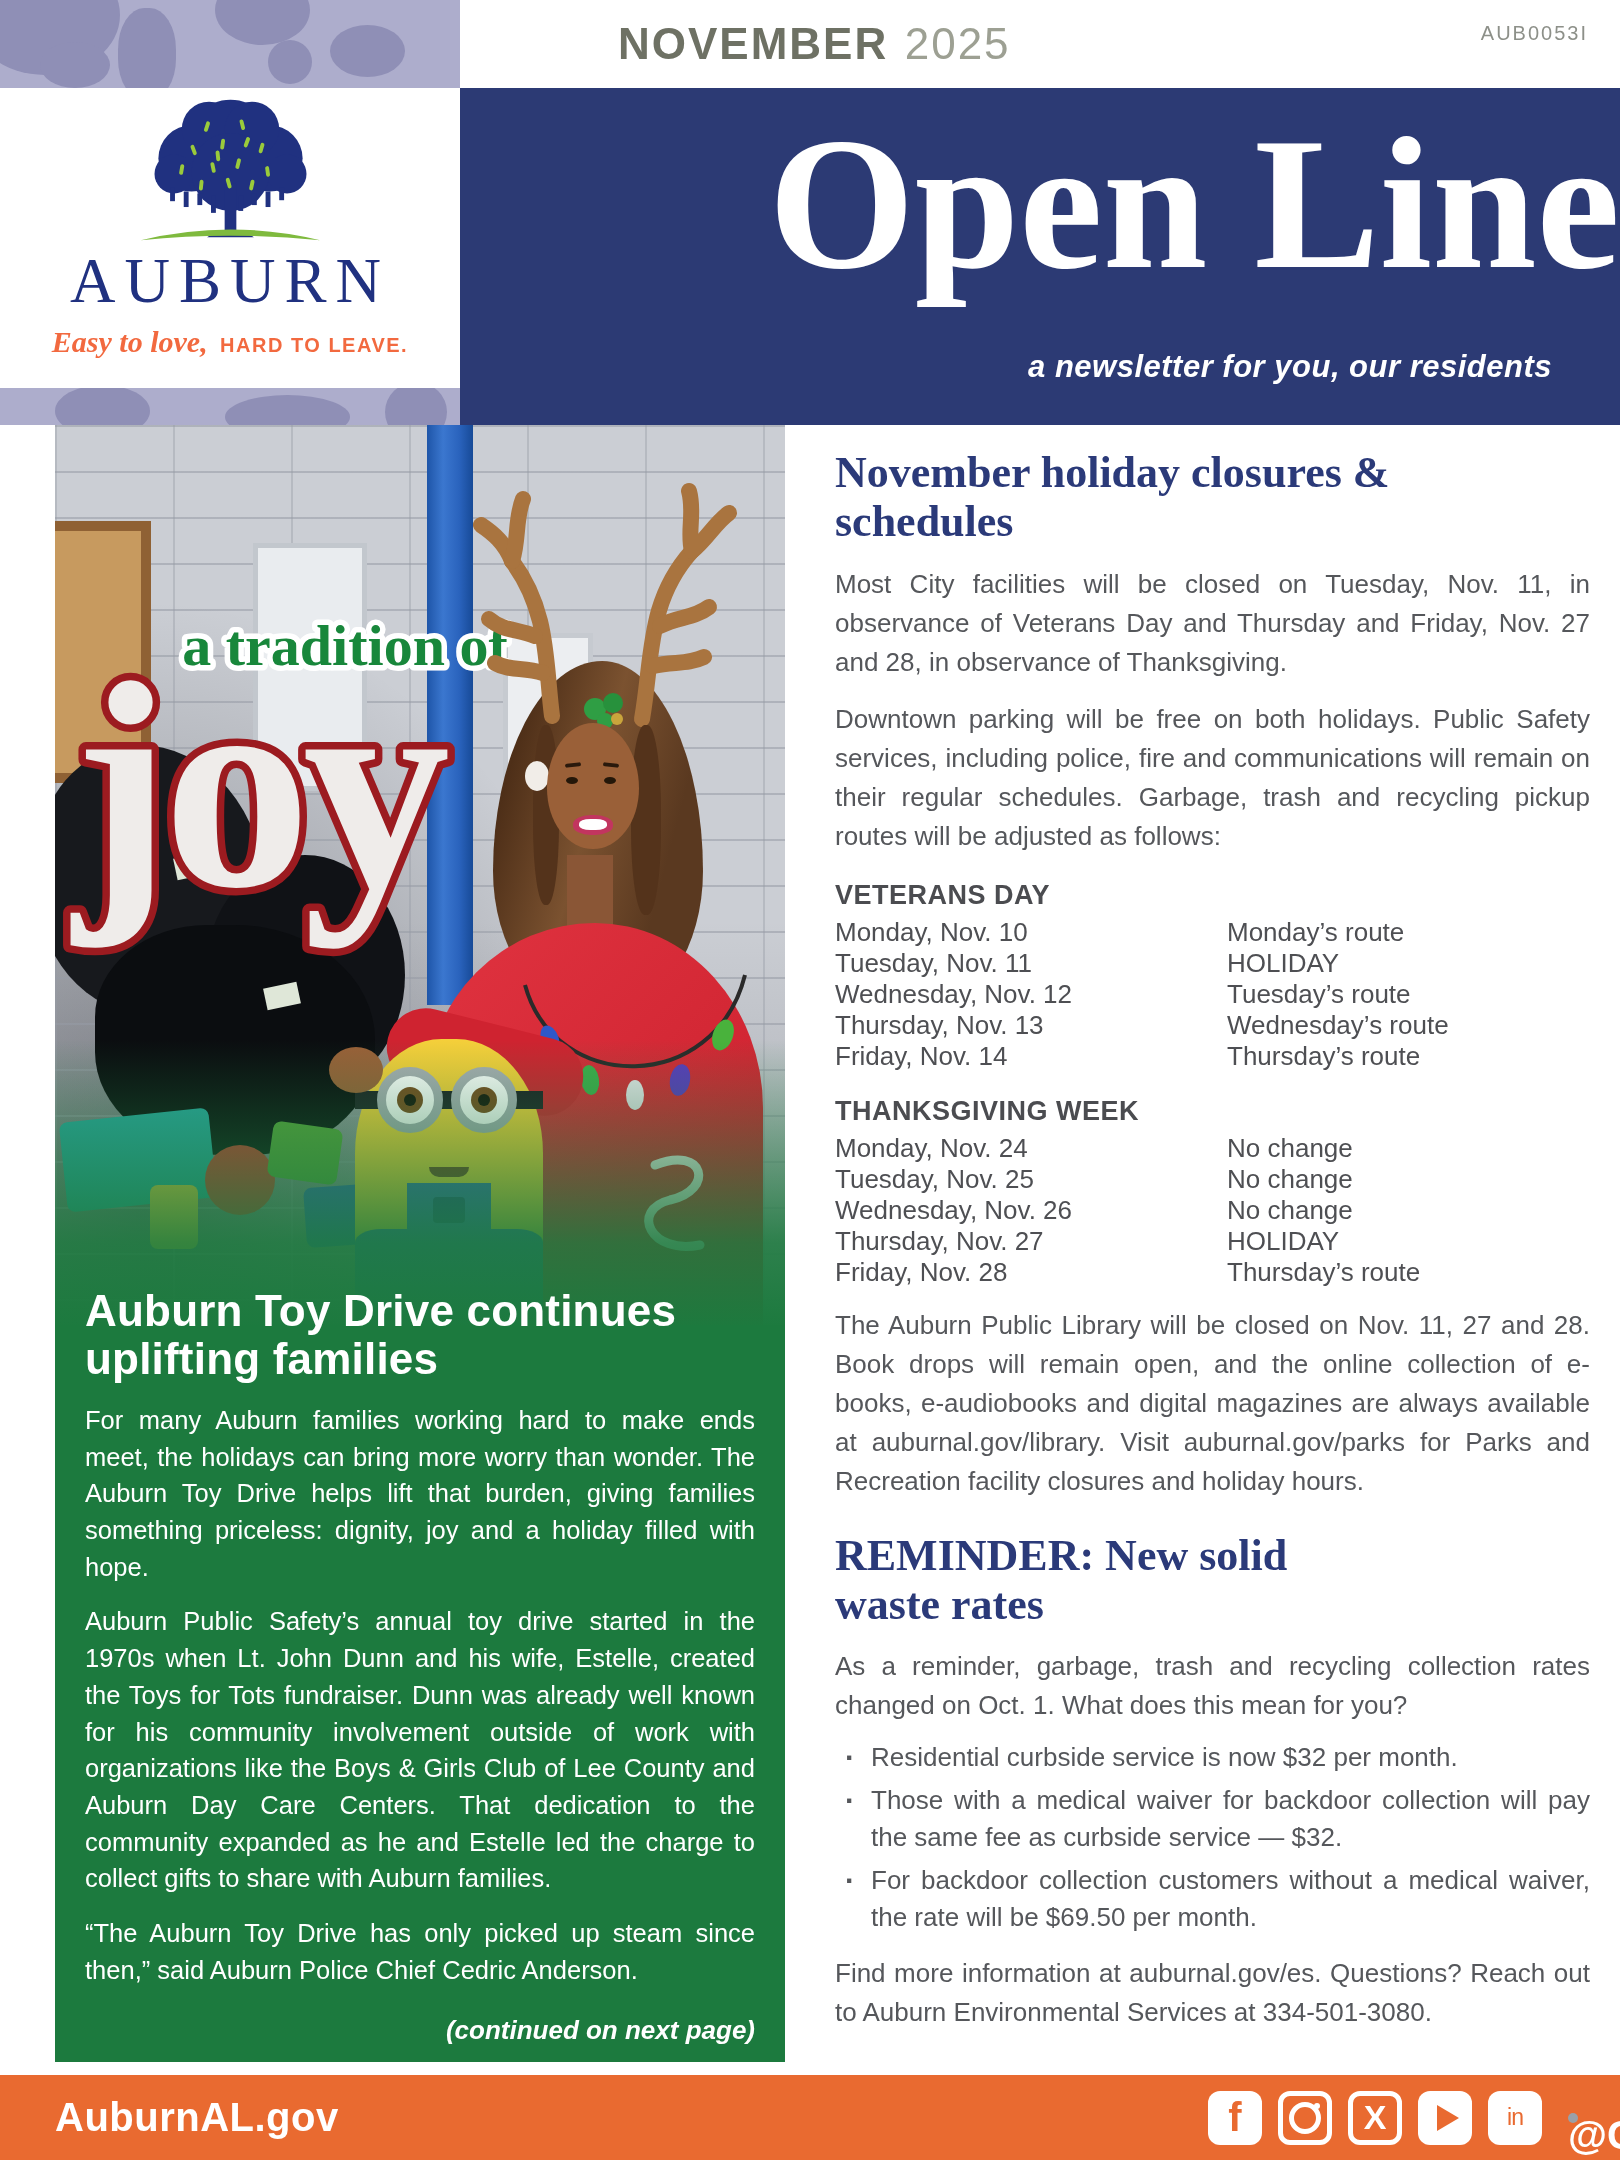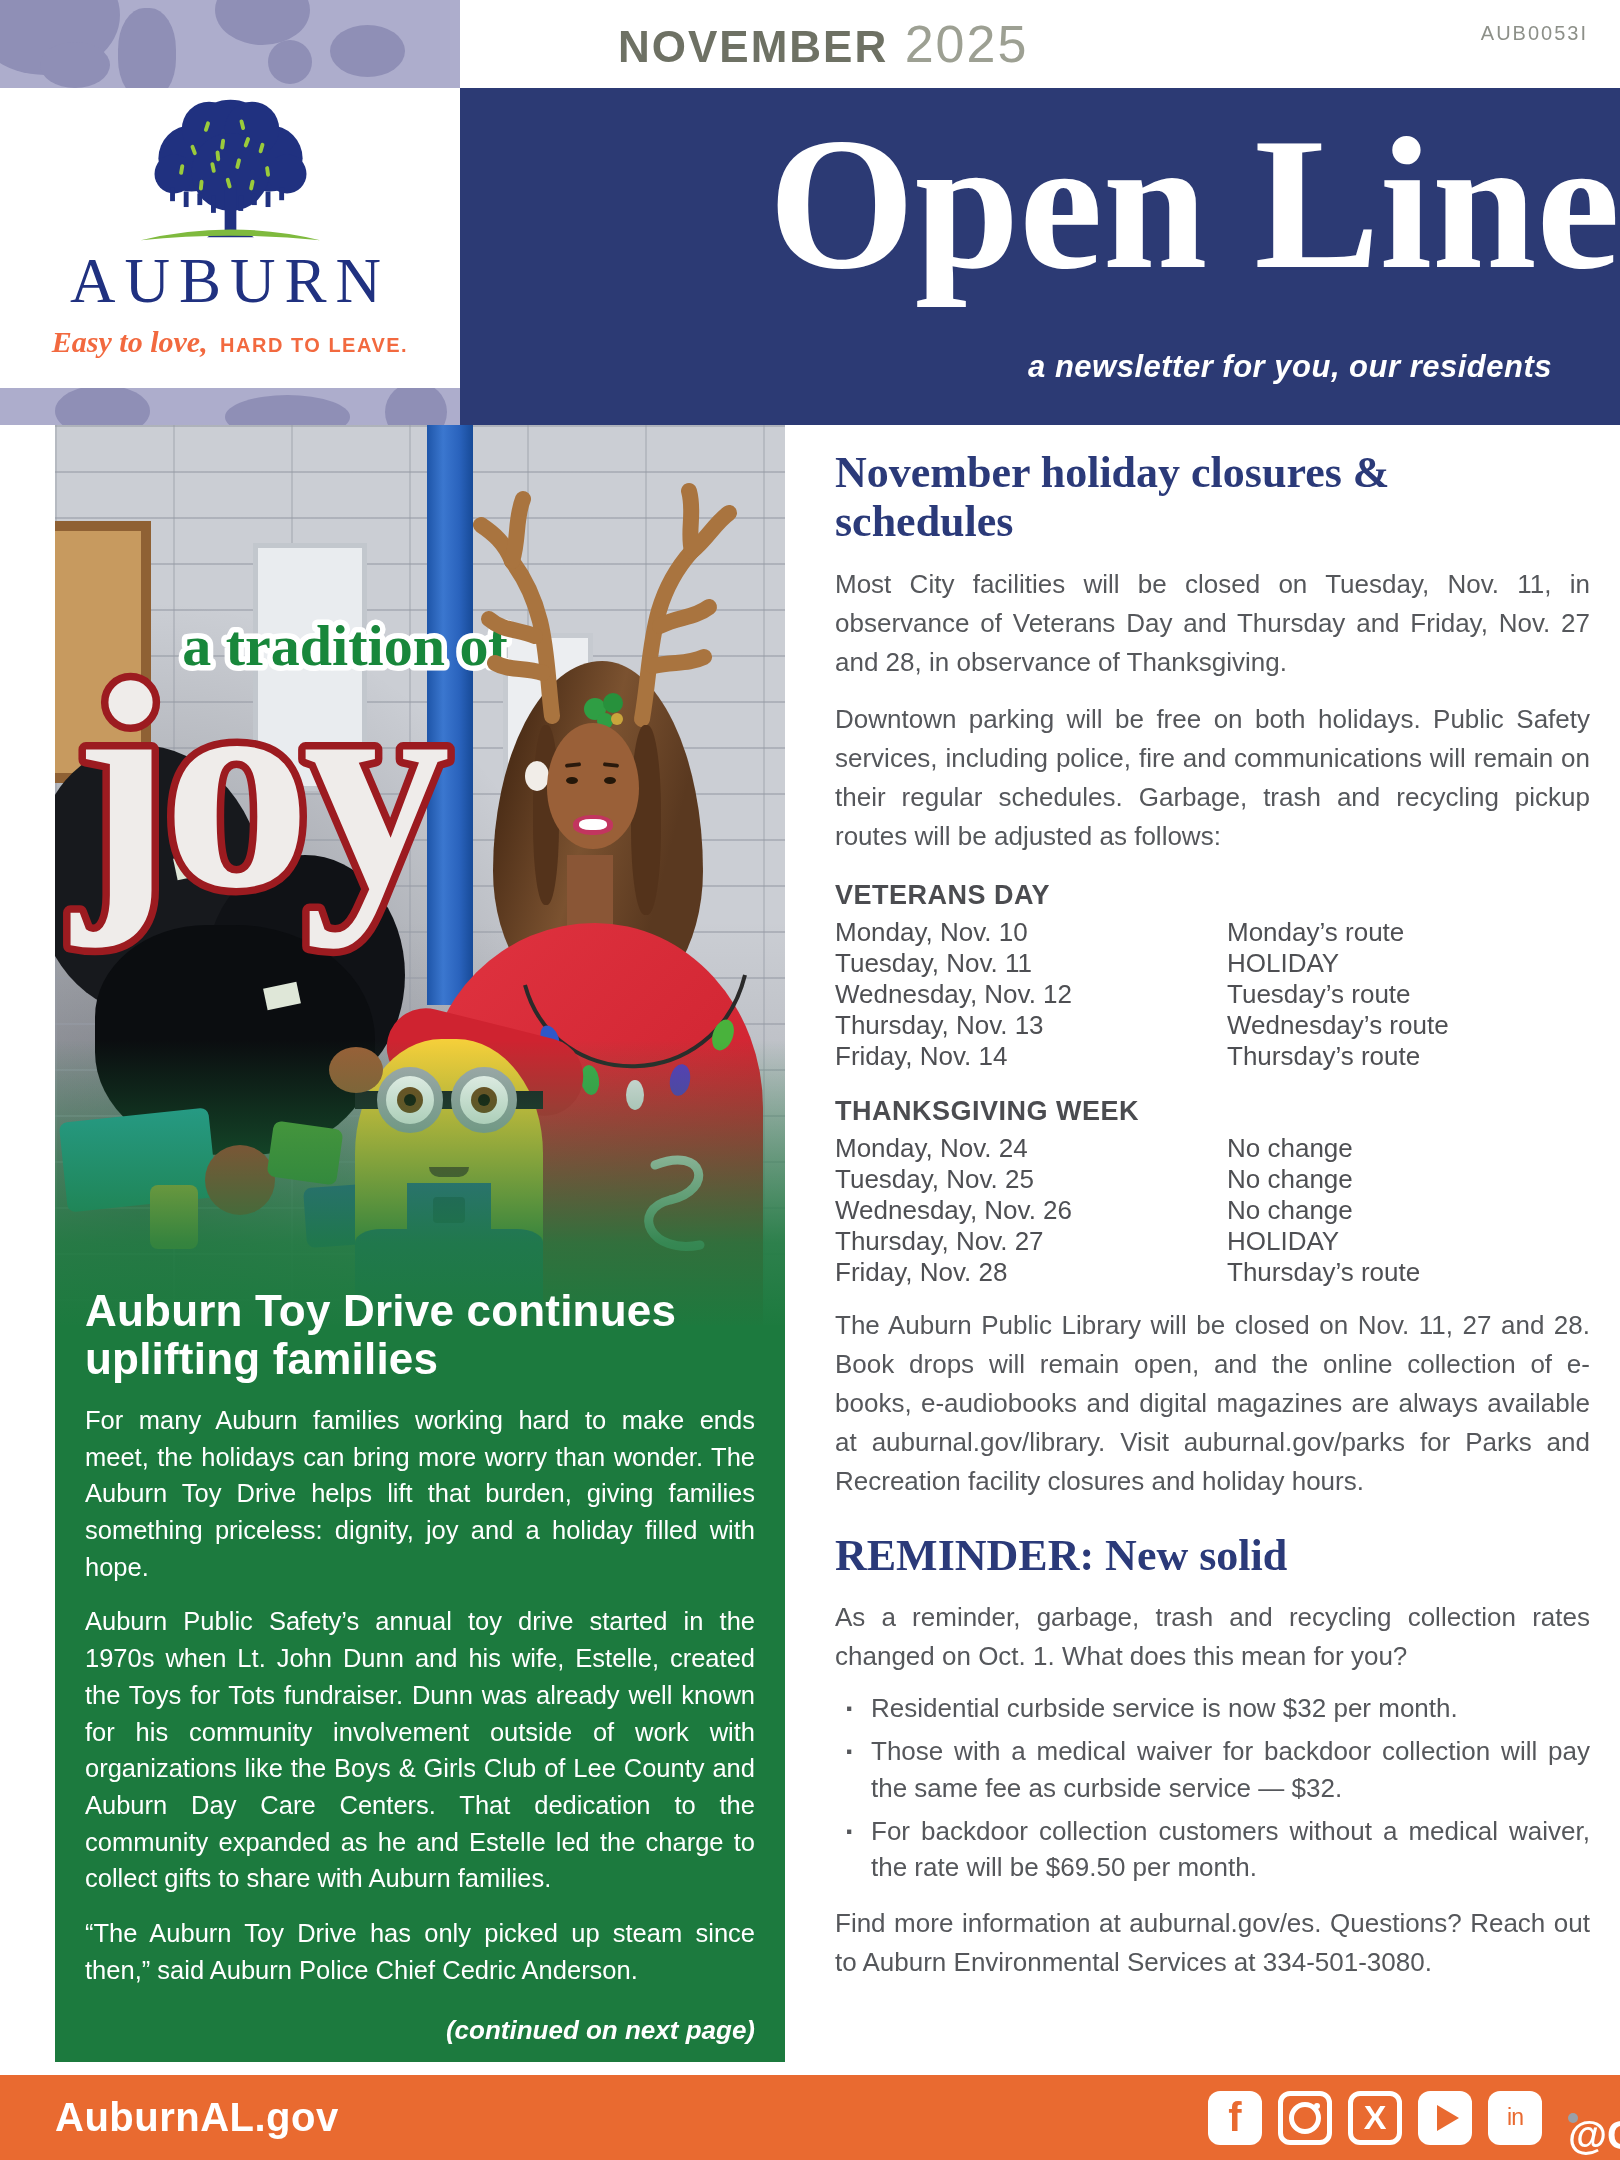--- a/index.html
+++ b/index.html
@@ -11,21 +11,21 @@
   .logo-card{position:absolute;left:0;top:88px;width:460px;height:300px;background:#fff;text-align:center;}
   .tree-svg{margin-top:6px;}
   .logo-word{font-family:"Liberation Serif",serif;font-size:63px;color:#203180;letter-spacing:9px;
              line-height:1;margin-top:0;font-weight:500;}
   .tagline{margin-top:12px;color:#f2693f;white-space:nowrap;}
   .tag-script{font-family:"Liberation Serif",serif;font-style:italic;font-weight:700;font-size:30px;}
   .tag-caps{font-size:20px;font-weight:700;letter-spacing:1.5px;margin-left:8px;}
   .mast-topright{position:absolute;left:460px;top:0;width:1160px;height:88px;background:#fff;}
   .monthline{position:absolute;left:158px;top:50%;transform:translateY(-50%);white-space:nowrap;}
   .month{font-size:44px;font-weight:700;color:#6e7164;letter-spacing:2px;margin-top:8px;}
-  .year{font-size:52px;font-weight:400;color:#9da093;margin-left:12px;letter-spacing:2px;}
+  .year{font-size:44px;font-weight:400;color:#9da093;margin-left:12px;letter-spacing:2px;}
   .code{position:absolute;right:32px;top:22px;font-size:20px;color:#8d9089;letter-spacing:2px;}
   .mast-banner{position:absolute;left:460px;top:88px;width:1160px;height:337px;background:#2c3a74;color:#fff;}
   .banner-title{position:absolute;left:0;right:0;top:22px;text-align:right;
                 font-family:"Liberation Serif",serif;font-weight:700;font-size:188px;line-height:1;}
   .banner-sub{position:absolute;right:68px;bottom:40px;font-style:italic;font-size:31px;font-weight:600;letter-spacing:.5px;}
   
   .left-col{position:absolute;left:55px;top:425px;width:730px;height:1637px;background:#1c7a3e;overflow:hidden;}
   .photo{position:absolute;left:0;top:0;width:730px;height:900px;
          background-color:#cbced4;
          background-image:linear-gradient(rgba(150,155,165,.55) 2px,transparent 2px),
@@ -345,20 +345,21 @@
       <div class="sched-row">
         <span class="sched-day">Friday, Nov. 28</span>
         <span class="sched-route">Thursday’s route</span>
       </div>
     </div>
 
     <p>The Auburn Public Library will be closed on Nov. 11, 27 and 28. Book drops will remain open, and the online collection of e-books, e-audiobooks and digital magazines are always available at auburnal.gov/library. Visit auburnal.gov/parks for Parks and Recreation facility closures and holiday hours.</p>
 
     <div class="r-head waste-head">
       <span class="hl">REMINDER: New solid</span>
+      <span class="hl">waste rates</span>
     </div>
     <p>As a reminder, garbage, trash and recycling collection rates changed on Oct. 1. What does this mean for you?</p>
     <ul class="bullets">
       <li>Residential curbside service is now $32 per month.</li>
       <li>Those with a medical waiver for backdoor collection will pay the same fee as curbside service — $32.</li>
       <li>For backdoor collection customers without a medical waiver, the rate will be $69.50 per month.</li>
     </ul>
     <p>Find more information at auburnal.gov/es. Questions? Reach out to Auburn Environmental Services at 334-501-3080.</p>
   </div>
 

